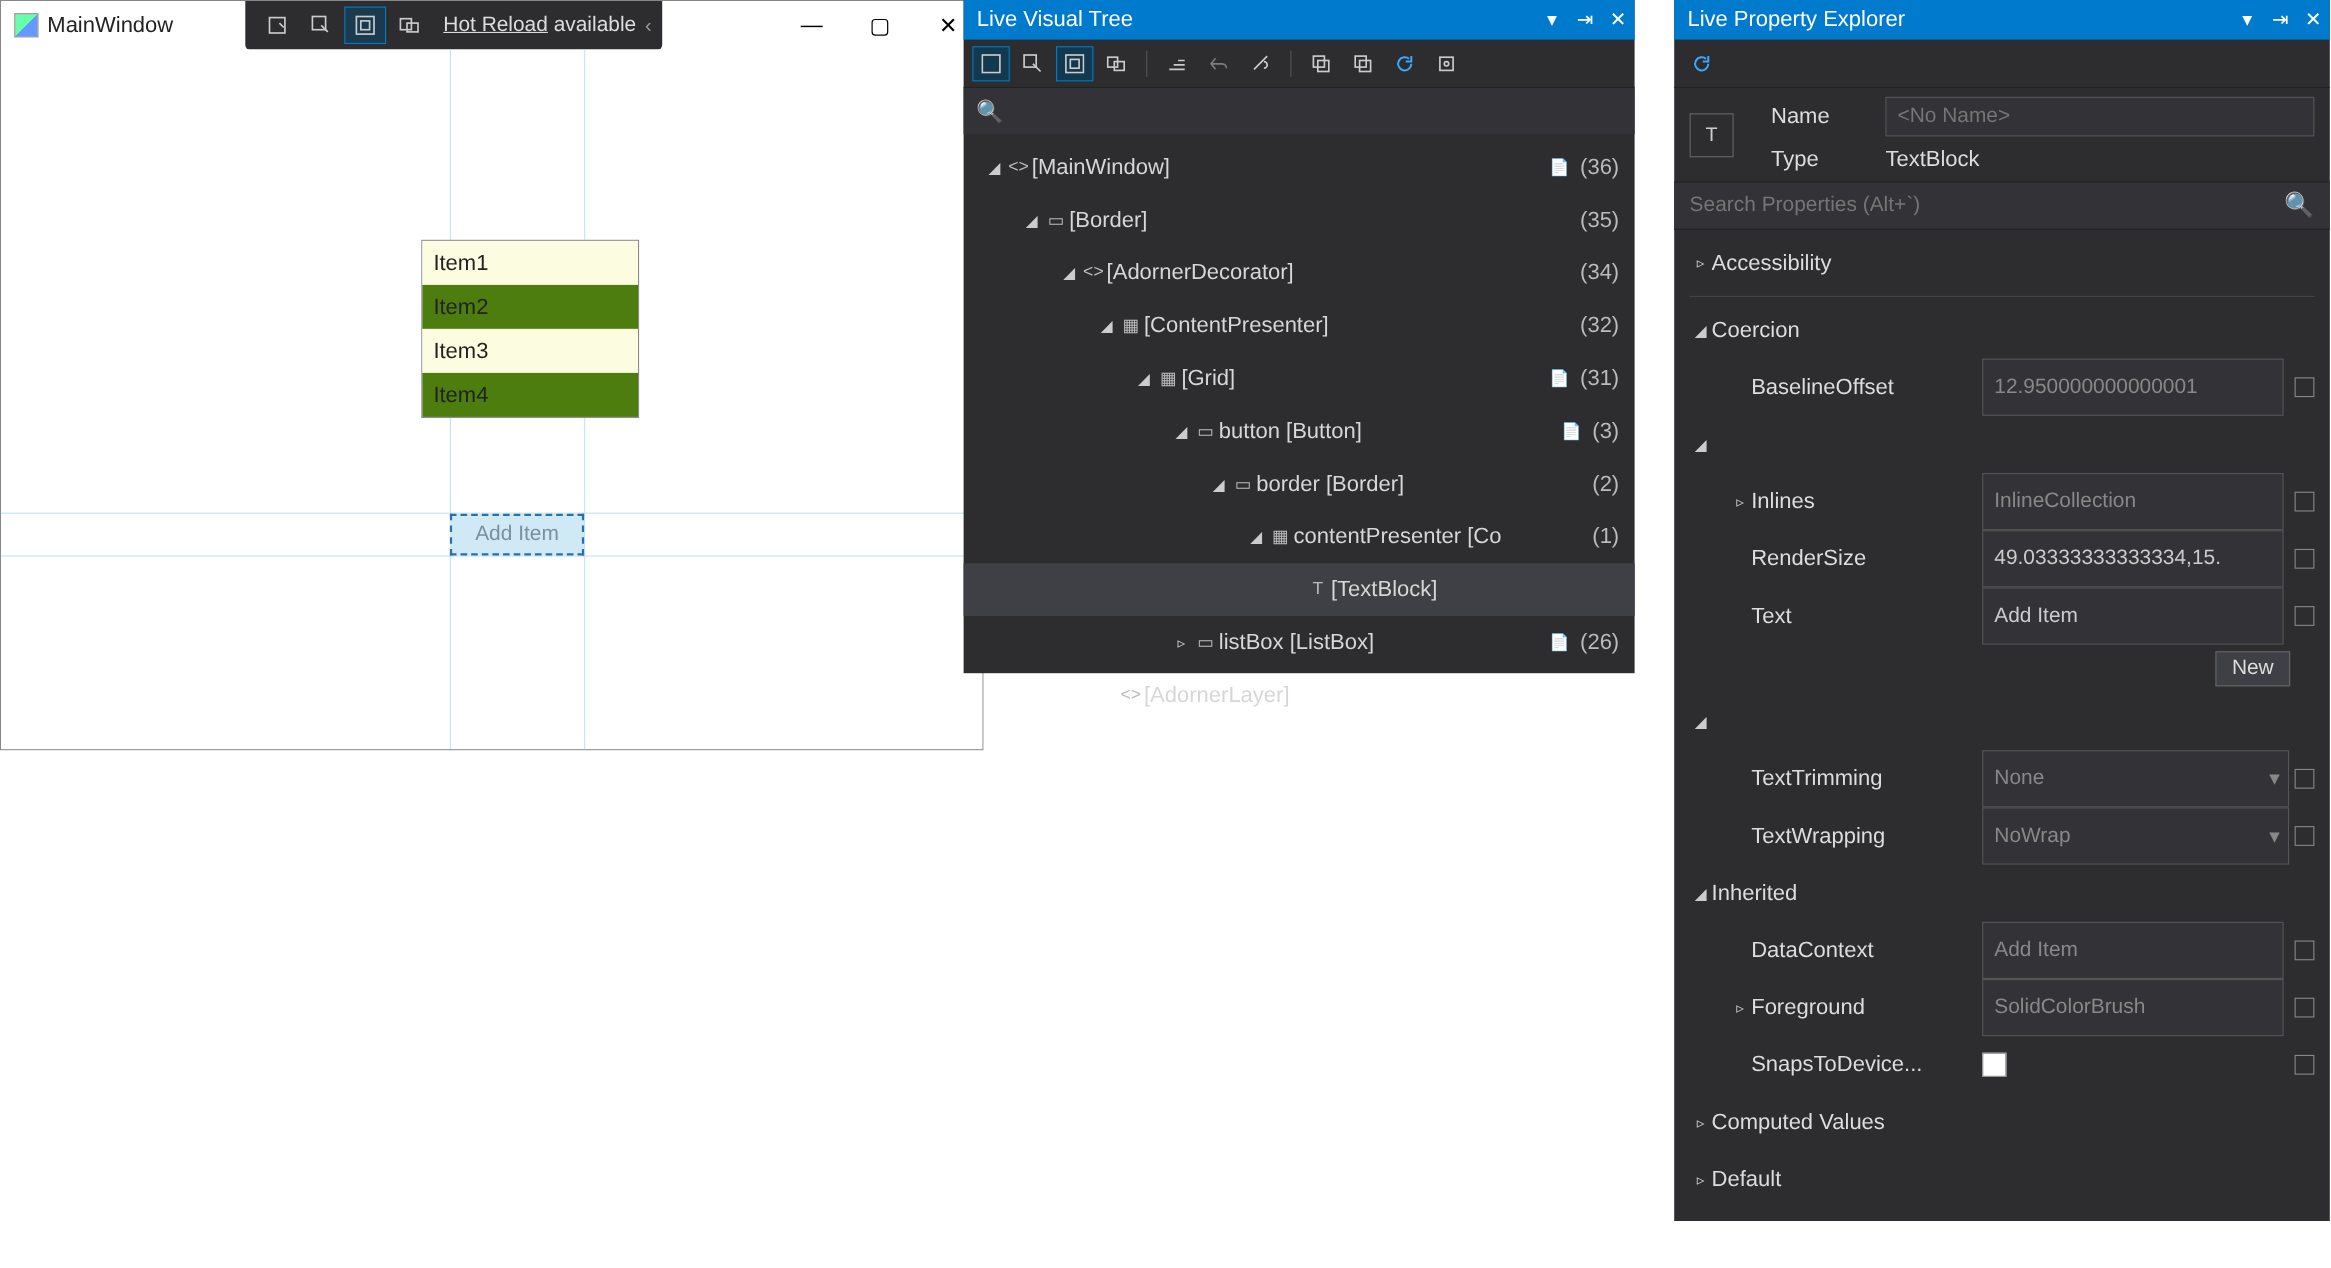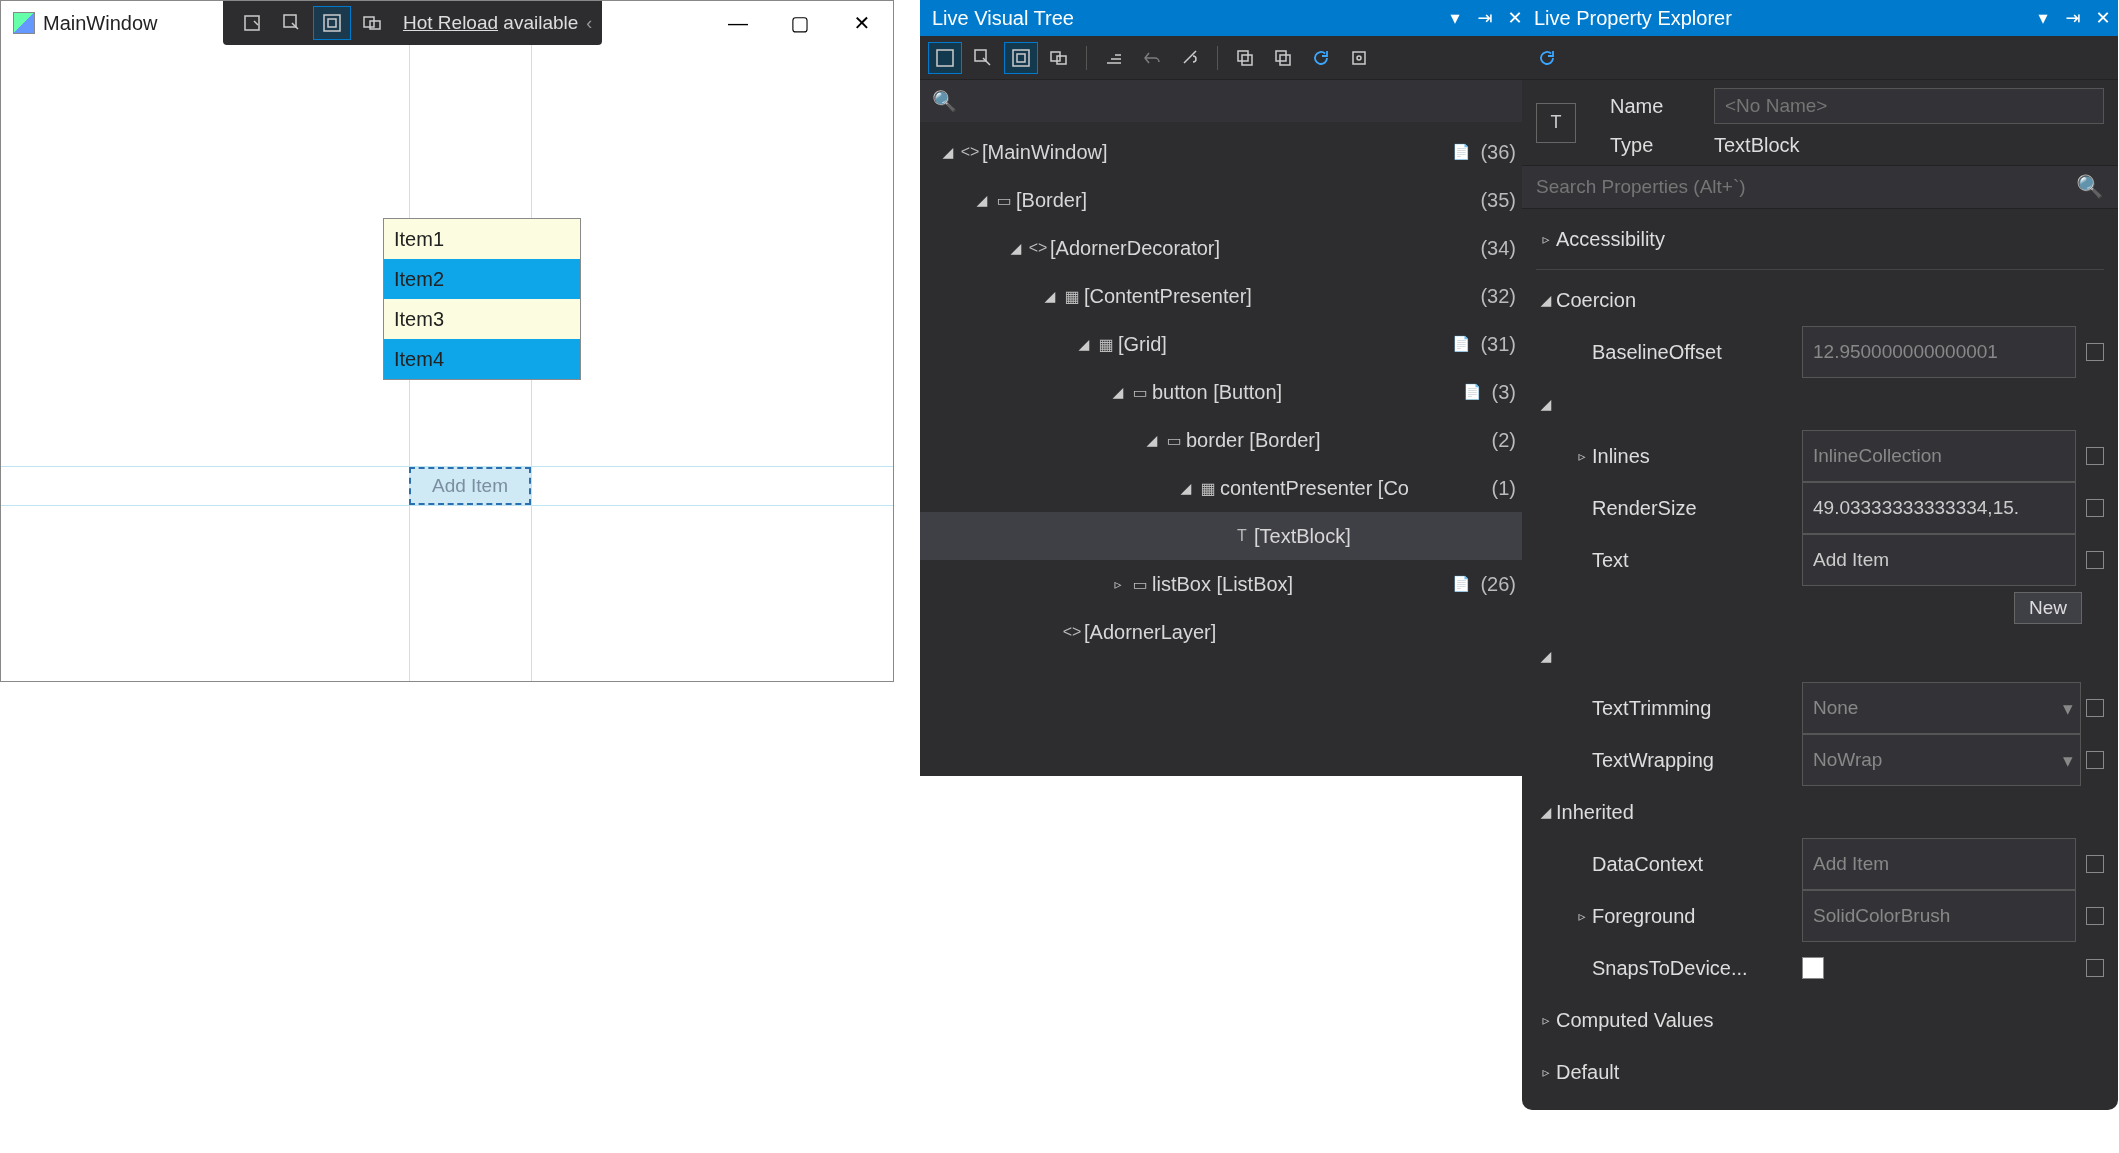--- a/index.html
+++ b/index.html
@@ -24,51 +24,51 @@
 
   .app-body { position:absolute; left:0; top:44px; right:0; bottom:0; background:#fff; }
   .guide-v { position:absolute; top:0; bottom:0; width:1px; background:#bfe4f2; }
   .guide-h { position:absolute; left:0; right:0; height:1px; background:#bfe4f2; }
   .gv1{ left:408px;} .gv2{ left:530px;}
   .gh1{ top:421px;} .gh2{ top:460px;}
 
   .listbox { position:absolute; left:382px; top:173px; width:198px; border:1px solid #8a8a8a; background:#fff; }
   .listbox .row { height:40px; line-height:40px; padding-left:10px; font-size:20px; color:#222; }
   .listbox .row.odd { background:#fcfce0; }
-  .listbox .row.even{ background:#0ea5e9; }
+  .listbox .row.even{ background:#4d7c0f; }
 
   .add-btn { position:absolute; left:408px; top:422px; width:122px; height:38px; border:2px dashed #2a6fb0; background:#cfe9f5; display:flex; align-items:center; justify-content:center; color:#7a8fa0; font-size:19px; }
 
   
   .panel { position:absolute; background:#2d2d30; color:#d7d7d7; font-size:19px; }
   .panel .titlebar { background:#007acc; height:36px; display:flex; align-items:center; padding-left:12px; color:#fff; font-size:20px; }
   .panel .titlebar .spacer{ flex:1; }
   .panel .titlebar .tb-ic { width:30px; text-align:center; font-size:18px; }
   .panel .toolbar { height:44px; display:flex; align-items:center; padding:0 8px; gap:4px; border-bottom:1px solid #222; }
   .panel .toolbar .tbtn { width:34px; height:32px; display:flex; align-items:center; justify-content:center; color:#ccc; }
   .panel .toolbar .tbtn.active { border:1px solid #007acc; background:#13394f; }
   .panel .toolbar .sep { width:1px; height:24px; background:#555; margin:0 6px; }
   .panel .search { height:42px; display:flex; align-items:center; padding:0 12px; background:#333337; color:#aaa; }
   .panel .search input { flex:1; background:transparent; border:none; color:#ccc; font-size:19px; outline:none; }
   .panel .search .mag { font-size:20px; color:#ddd; }
 
   
-  #lvt { left:920px; top:0; width:610px; height:776px; }
+  #lvt { left:876px; top:0; width:610px; height:612px; }
   .tree { padding:6px 0; }
   .tree-row { display:flex; align-items:center; height:48px; padding-right:14px; }
   .tree-row.selected { background:#3f3f46; }
   .tree-row .chev { width:20px; text-align:center; color:#ccc; font-size:14px; cursor:pointer; }
   .tree-row .glyph { width:24px; text-align:center; color:#bbb; font-size:16px; }
   .tree-row .lbl { flex:1; white-space:nowrap; overflow:hidden; text-overflow:ellipsis; font-size:20px; }
   .tree-row .cnt { color:#bbb; font-size:20px; margin-left:8px; }
   .tree-row .doc { width:22px; text-align:center; color:#bbb; font-size:15px; }
   .ind { display:inline-block; }
 
   
-  #lpe { left:1522px; top:0; width:596px; height:1110px;border-radius:10px; }
+  #lpe { left:1522px; top:0; width:596px; height:1110px; }
   .hdr-grid { display:grid; grid-template-columns: 60px 90px 1fr; align-items:center; padding:8px 14px; gap:10px 14px; }
   .hdr-ic { width:40px; height:40px; border:1px solid #666; display:flex; align-items:center; justify-content:center; color:#ccc; font-size:18px; grid-row: span 2; }
   .hdr-lbl { color:#ddd; font-size:20px; }
   .hdr-val { color:#ddd; font-size:20px; }
   .name-input { background:#333337; border:1px solid #555; height:36px; padding:0 10px; color:#888; font-size:19px; width:100%; }
 
   .prop-search { height:44px; display:flex; align-items:center; padding:0 14px; background:#333337; border-top:1px solid #222; border-bottom:1px solid #222; }
   .prop-search input { flex:1; background:transparent; border:none; color:#ccc; font-size:19px; outline:none; }
   .prop-search .mag { font-size:22px; color:#fff; }
 

